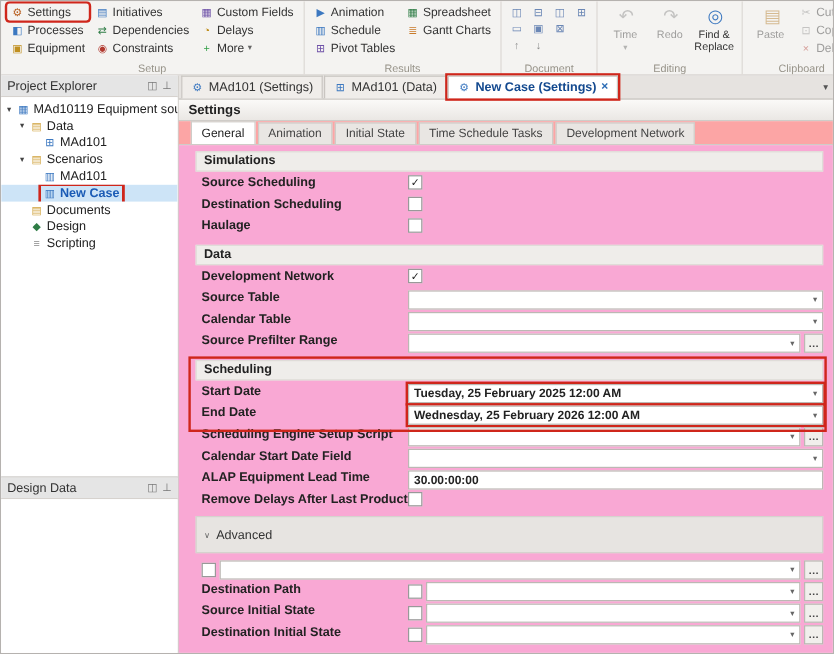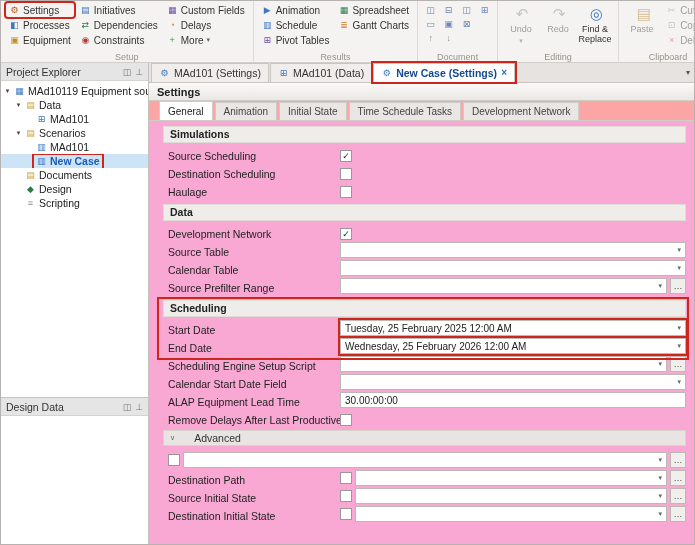--- a/index.html
+++ b/index.html
@@ -50,30 +50,30 @@
   .tabs-overflow { position:absolute; right:4px; top:5px; font-size:8px; color:#555; }
 
   .settings-header { height:18px; flex:none; background:linear-gradient(#fbfaf8,#eae7e4); border-bottom:1px solid #cfccc8; display:flex; align-items:center; padding:0 8px; font-weight:bold; font-size:11px; color:#222; }
   .sub-tabs { height:20px; flex:none; background:#fca5a5; border-bottom:1px solid #cfccc8; display:flex; align-items:flex-end; padding-left:10px; }
   .sub-tab { height:18px; padding:0 8px; display:flex; align-items:center; font-size:10px; border:1px solid #cfccc8; border-bottom:none; background:#e9e6e3; margin-right:2px; color:#444; white-space:nowrap; cursor:default; }
   .sub-tab.active { background:#fff; color:#222; height:19px; }
 
   .form { flex:1; background:#f9a8d4; padding:5px 8px 0 14px; overflow:hidden; }
   .section { position:relative; margin-bottom:6px; }
   .section-header { background:#efedea; border:1px solid #dfdcd8; padding:1px 6px; font-weight:bold; font-size:10.5px; color:#222; margin-bottom:3px; height:17px; }
-  .form-row { display:flex; align-items:flex-end; height:16px; margin:2px 0; padding-left:5px; }
+  .form-row { display:flex; align-items:flex-start; height:16px; margin:2px 0; padding-left:5px;font-weight:bold; }
   .form-label { width:172px; flex:none; font-size:10.5px; color:#222; white-space:nowrap; overflow:hidden; }
   .form-control { flex:1; display:flex; align-items:center; gap:3px; min-width:0; }
   .cb { width:12px; height:12px; flex:none; border:1px solid #999; background:#fff; display:flex; align-items:center; justify-content:center; font-size:9px; color:#222; line-height:10px; cursor:default; }
   .combo { flex:1; height:16px; border:1px solid #bcb8b4; background:#fff; display:flex; align-items:center; padding:0 2px 0 4px; font-size:10px; color:#222; min-width:0; cursor:default; }
   .combo .val { flex:1; white-space:nowrap; overflow:hidden; }
   .combo .dd-arrow { padding:0 2px; }
   .ellipsis-btn { width:16px; height:16px; flex:none; border:1px solid #bcb8b4; background:#f1efec; display:flex; align-items:center; justify-content:center; font-size:9px; color:#444; cursor:default; }
   .tfield { flex:1; height:16px; border:1px solid #bcb8b4; background:#fff; display:flex; align-items:center; padding:0 4px; font-size:10px; color:#222; }
-  .advanced-bar { height:16px; background:#e7e4e1; border:1px solid #d6d2ce; display:flex; align-items:center; gap:19px; padding:0 6px; font-size:10.5px; color:#333; margin-top:4px; cursor:default; }
+  .advanced-bar { height:31px; background:#e7e4e1; border:1px solid #d6d2ce; display:flex; align-items:center; gap:5px; padding:0 6px; font-size:10.5px; color:#333; margin-top:4px; cursor:default; }
   .red-box { position:absolute; top:-3px; left:-6px; width:calc(100% + 9px); height:63px; border:2px solid #cf261b; pointer-events:none; z-index:5; }
   .annotated-control { box-shadow:0 0 0 2px #cf261b; }
 </style>
 </head>
 <body>
 
 <div class="app">
   <div class="ribbon" id="ribbon">
       <div class="ribbon-group">
         <div class="ribbon-grid" style="grid-template-columns: repeat(3, auto);">
@@ -175,21 +175,21 @@
           </div>
           <span></span>
           <span></span>
         </div>
         <div class="ribbon-group-label">Document</div>
       </div>
       <div class="ribbon-group">
         <div class="ribbon-large-row">
           <div class="rbtn-large disabled">
             <span class="ico big-ico" style="color: rgb(138, 138, 138);">↶</span>
-            <span>Undo</span>
+            <span>Time</span>
             <span class="dd-arrow">▾</span>
           </div>
           <div class="rbtn-large disabled">
             <span class="ico big-ico" style="color: rgb(138, 138, 138);">↷</span>
             <span>Redo</span>
           </div>
           <div class="rbtn-large">
             <span class="ico big-ico" style="color: rgb(60, 120, 192);">◎</span>
             <span>Find &amp; Replace</span>
           </div>

